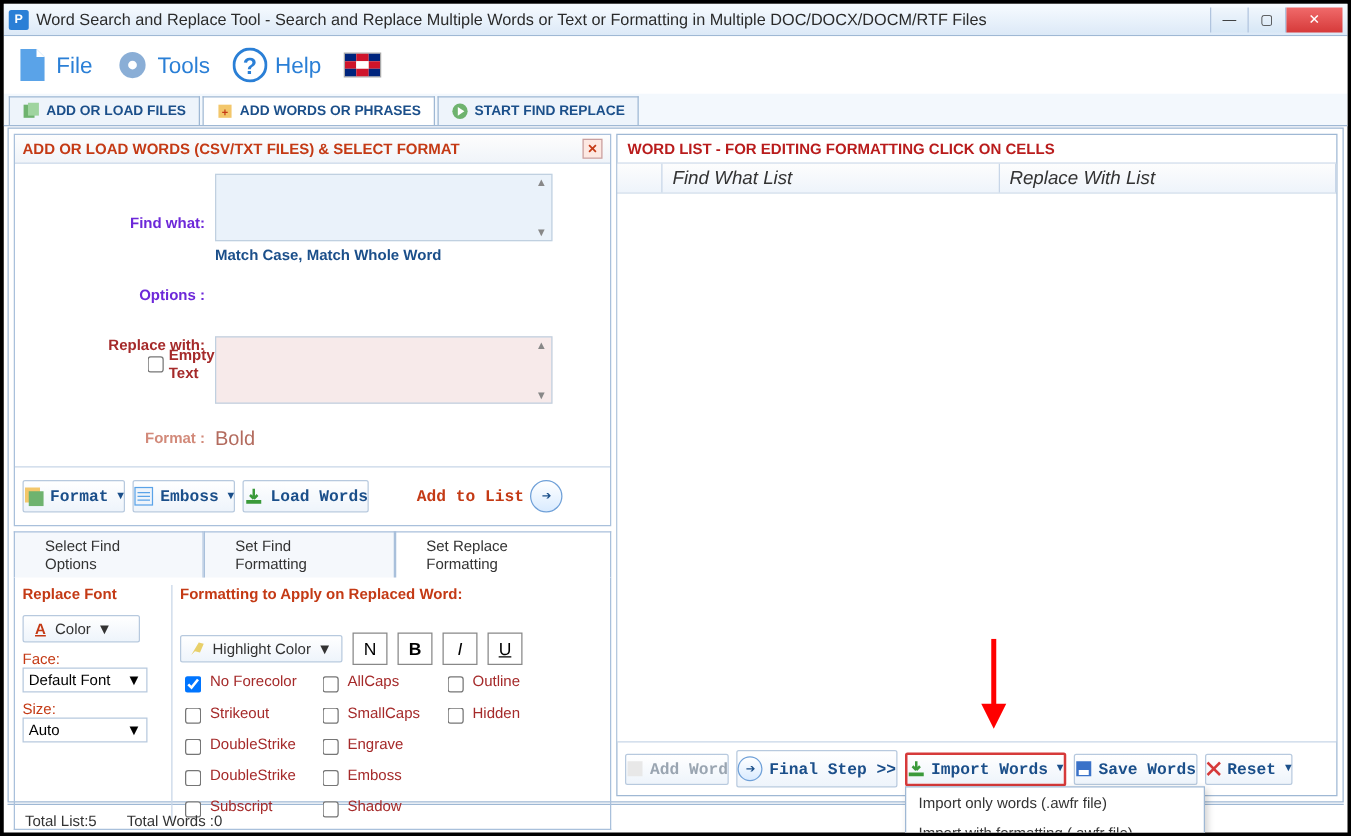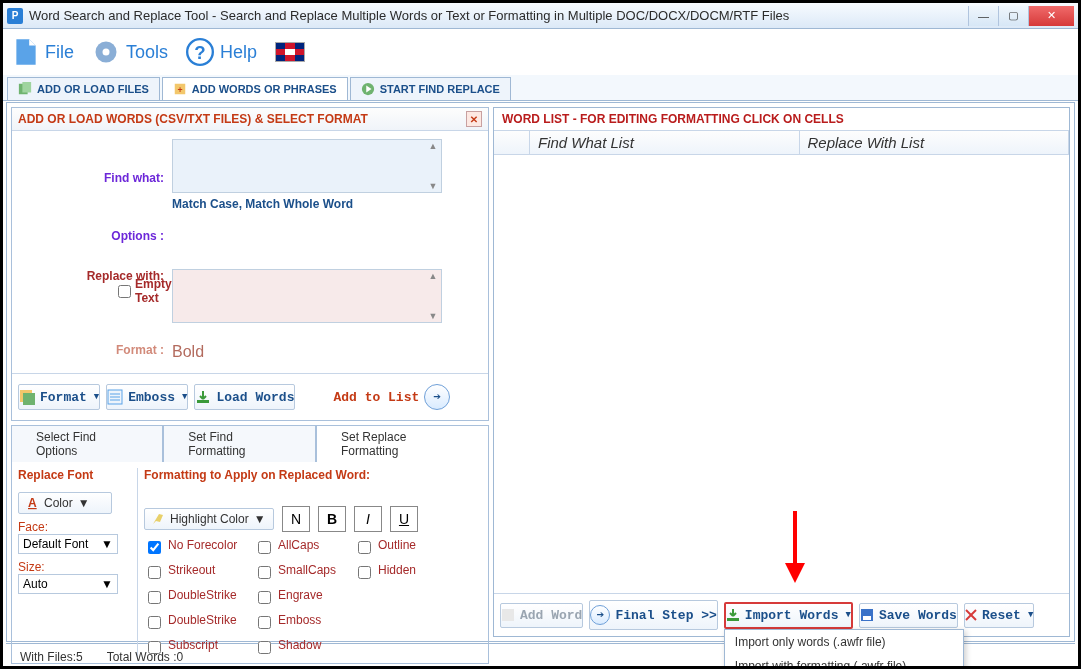--- a/index.html
+++ b/index.html
@@ -525,15 +525,15 @@
     </div>
   </div>
 </div>
 
 <svg class="red-arrow" width="40" height="85">
   <line x1="20" y1="0" x2="20" y2="58" stroke="#ff0000" stroke-width="4"></line>
   <polygon points="10,52 30,52 20,72" fill="#ff0000"></polygon>
 </svg>
 
 <div class="statusbar">
-  <span>With Files:5</span>
+  <span>Total List:5</span>
   <span>Total Words :0</span>
 </div>
 
 </body></html>

